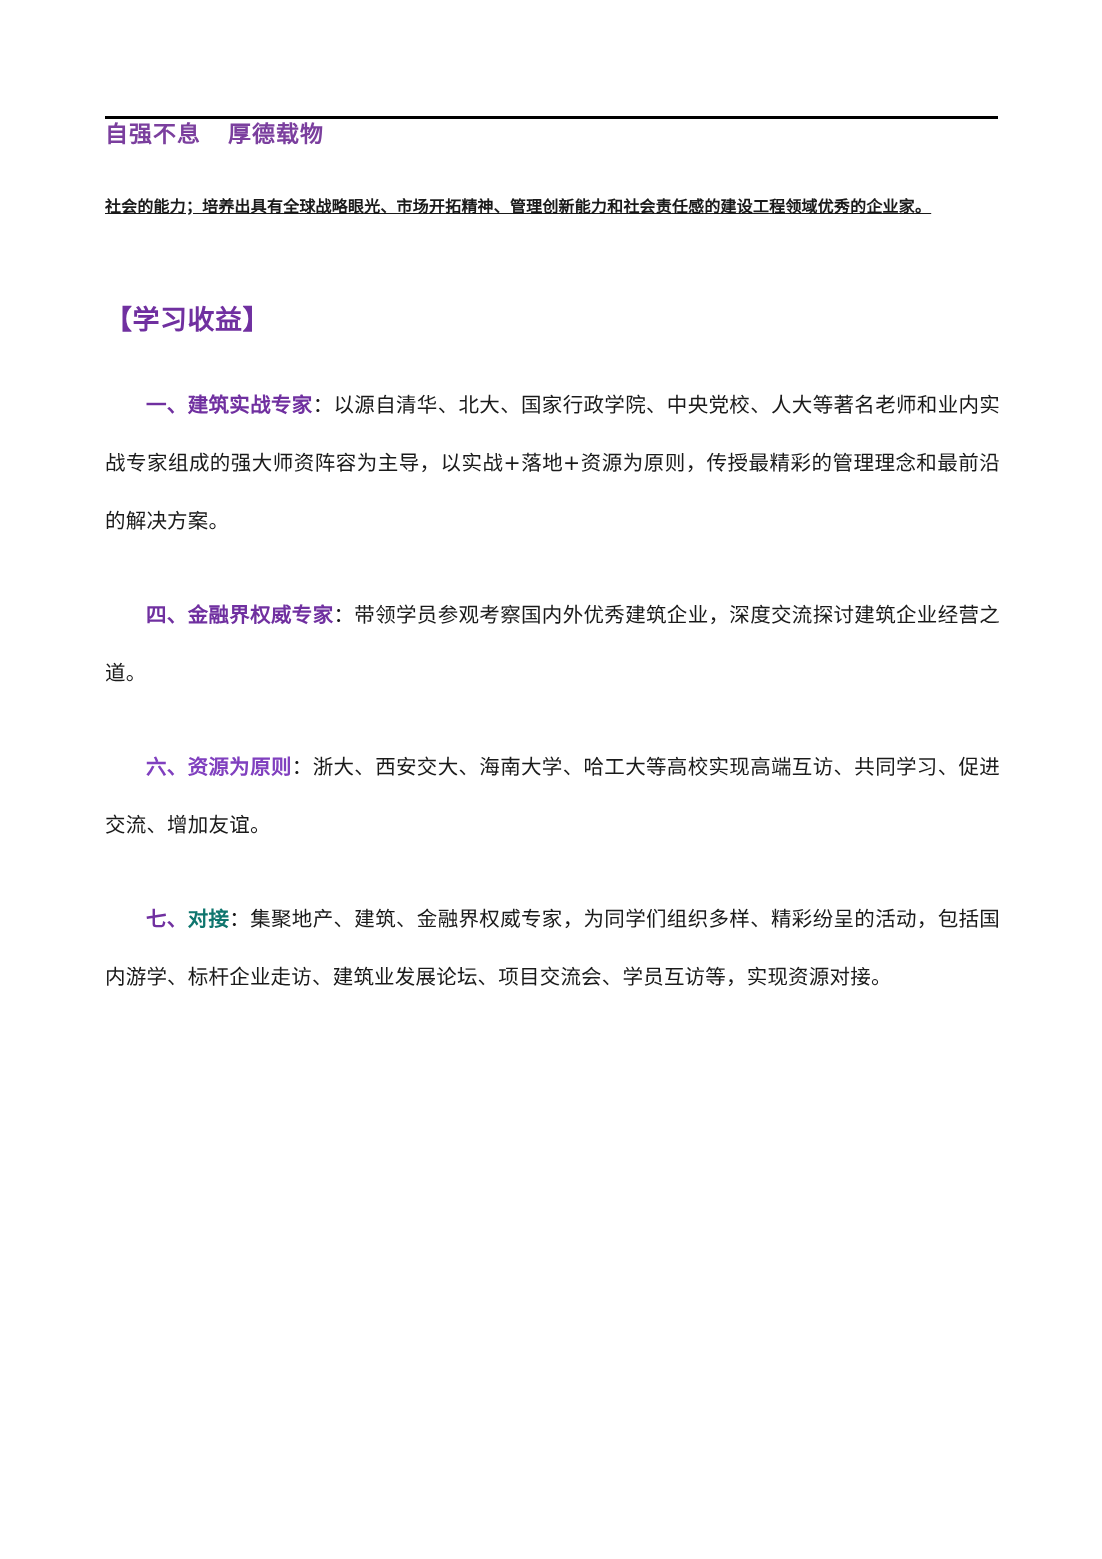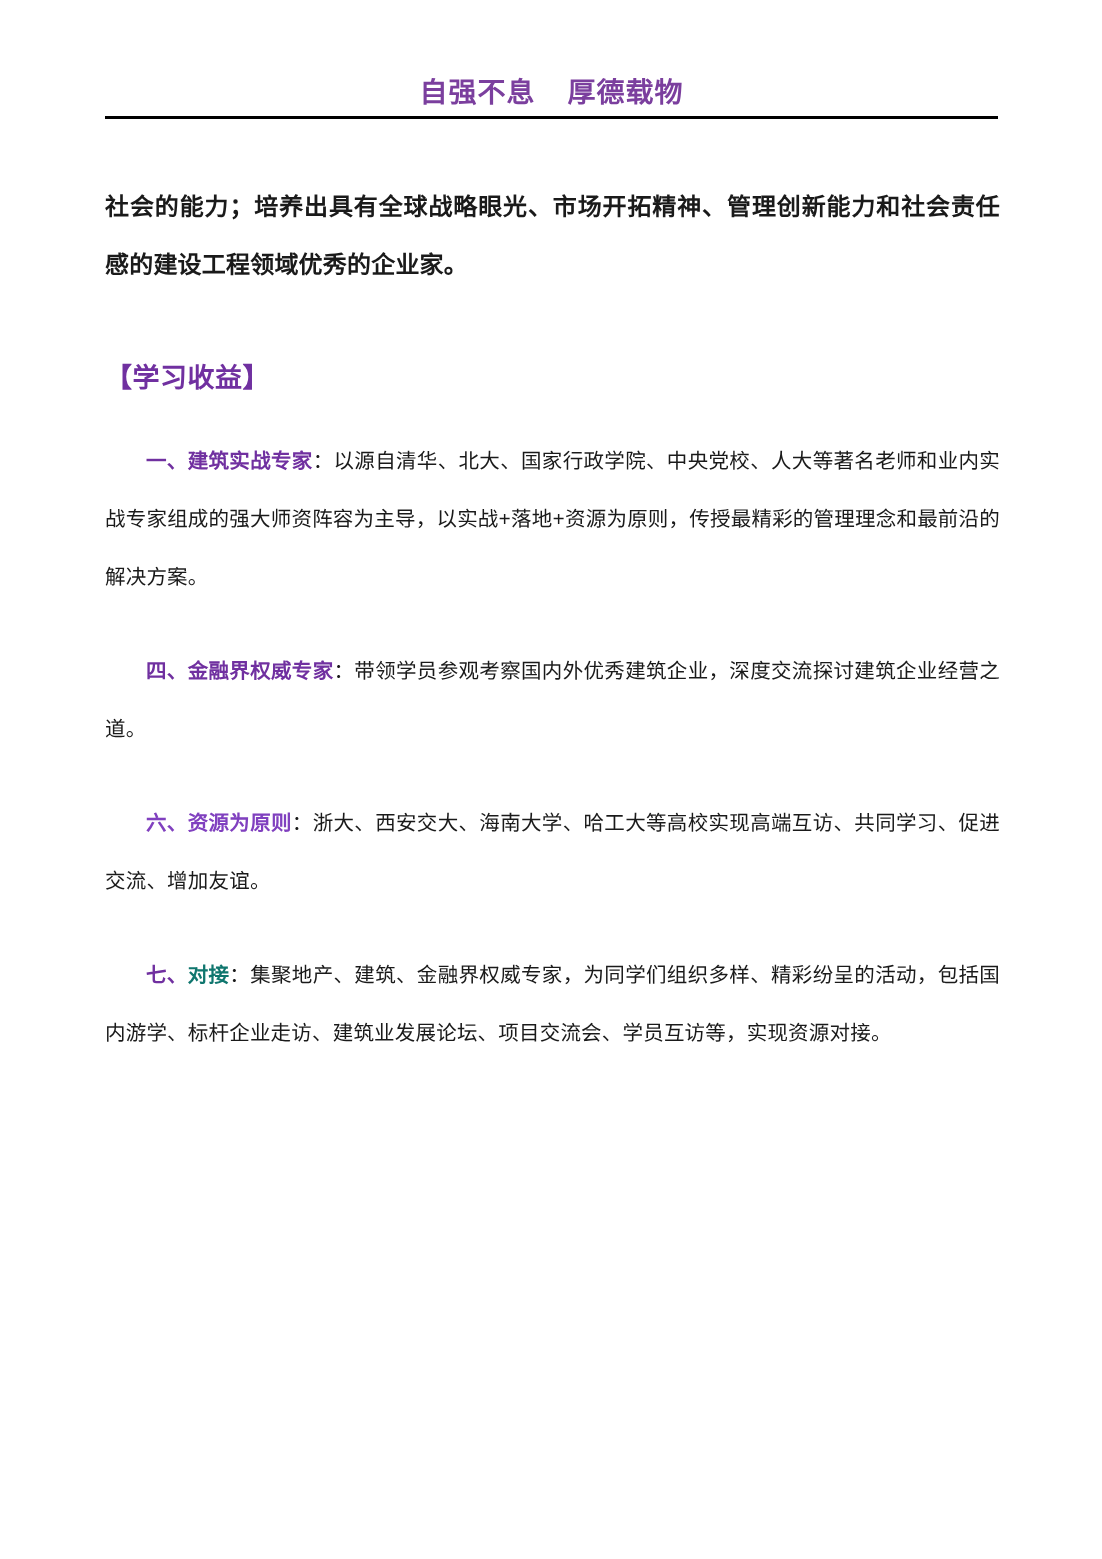--- a/index.html
+++ b/index.html
@@ -26,27 +26,28 @@
   .page-header {
     position: absolute;
     left: 105px;
     top: 78px;
     width: 893px;
     height: 44px;
   }
 
   .header-motto {
     display: block;
-    text-align: center;
-    font-size: 28px;
+    text-align: left;
+    font-size: 23px;
     font-weight: 700;
     letter-spacing: 1px;
     color: #7b3f9e;
     line-height: 30px;
     white-space: pre;
+    margin-top: 41px;
   }
 
   .header-rule {
     position: absolute;
     left: 0;
     right: 0;
     top: 38px;
     height: 3px;
     background: #000000;
   }
@@ -54,27 +55,28 @@
   
   .content {
     position: absolute;
     left: 105px;
     top: 178px;
     width: 895px;
   }
 
   .intro-para {
     margin: 0 0 0 0;
-    font-size: 24px;
+    font-size: 16px;
     font-weight: 700;
     color: #1a1a1a;
     line-height: 58px;
     text-align: justify;
     text-justify: inter-ideograph;
     letter-spacing: 0.2px;
+    text-decoration: underline;
   }
 
   .section-heading {
     margin: 0;
     padding-top: 64px;
     font-size: 27px;
     font-weight: 700;
     color: #7030a0;
     line-height: 40px;
     letter-spacing: 0.5px;
@@ -90,21 +92,20 @@
     margin: 0;
     padding-top: 36px;
     font-size: 20.5px;
     font-weight: 400;
     color: #1a1a1a;
     line-height: 58px;
     text-align: justify;
     text-justify: inter-ideograph;
     text-indent: 2em;
     letter-spacing: 0.2px;
-    font-family: Liberation Mono, monospace;
   }
 
   .benefit-index {
     font-weight: 700;
   }
 
   .benefit-label {
     font-weight: 700;
   }
 

